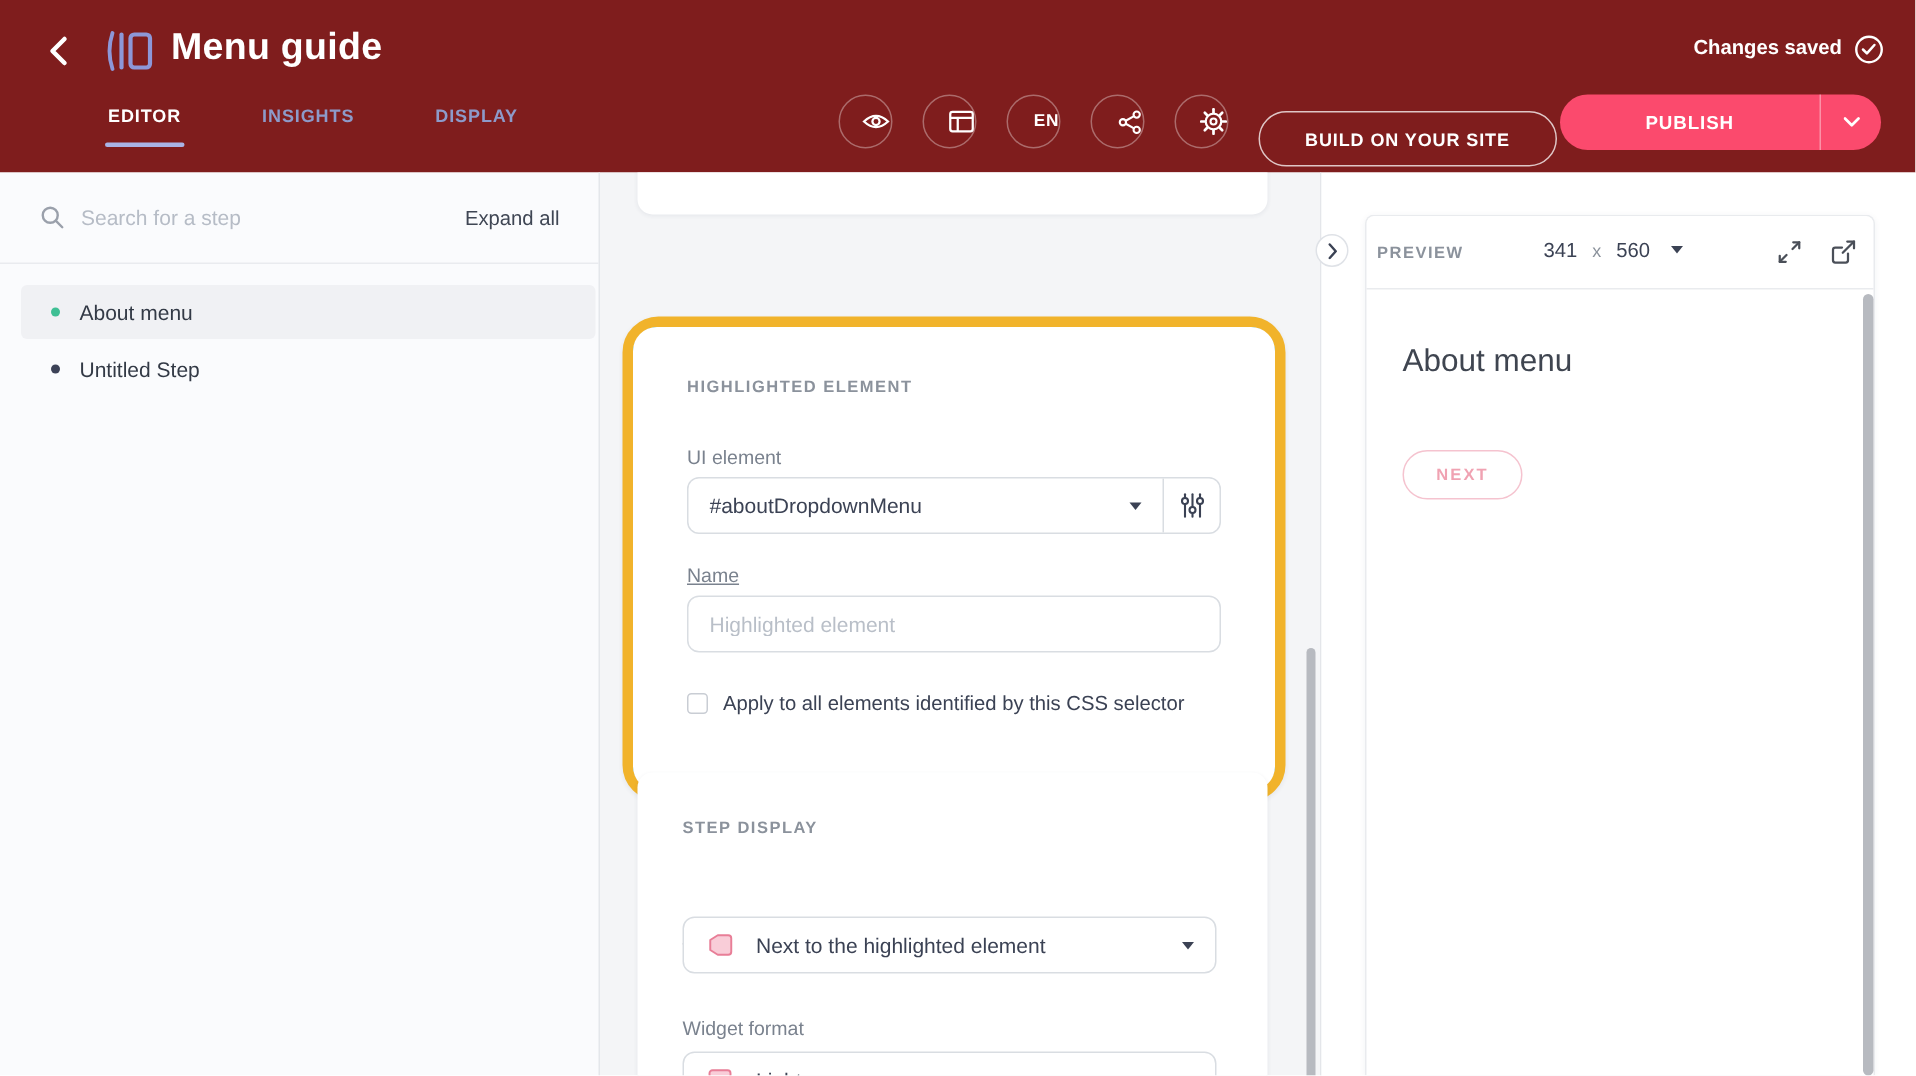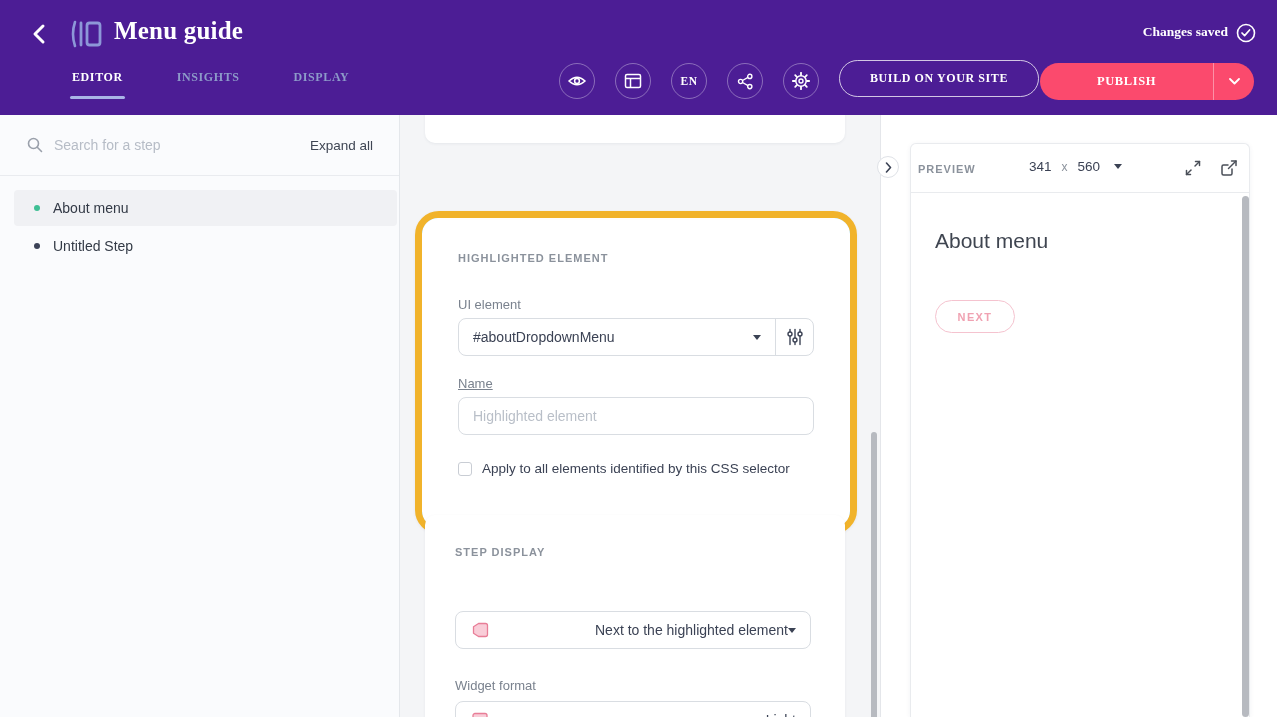--- a/index.html
+++ b/index.html
@@ -1,36 +1,36 @@
 <!DOCTYPE html>
 <html><head>
 <meta charset="utf-8">
 <style>
   * { margin:0; padding:0; box-sizing:border-box; }
   html,body { width:1277px; height:717px; overflow:hidden; }
   body { font-family:"Liberation Sans", sans-serif; background:#fff; position:relative; }
   .screen { position:absolute; left:0; top:0; width:1277px; height:717px; background:#fff; }
 
   
-  .topbar { position:absolute; left:0; top:0; width:1277px; height:115px; background:#4c1d95;font-family:Liberation Serif, serif; }
+  .topbar { position:absolute; left:0; top:0; width:1277px; height:115px; background:#7f1d1d; }
   .back-btn { position:absolute; left:26px; top:20px; width:26px; height:28px; cursor:pointer; display:flex; align-items:center; justify-content:center; }
   .logo { position:absolute; left:68px; top:18px; width:36px; height:32px; }
   .app-title { position:absolute; left:114px; top:17px; font-size:25px; font-weight:600; color:#ffffff; letter-spacing:0.2px; }
   .saved { position:absolute; right:49px; top:24px; font-size:13.5px; font-weight:700; color:#ffffff; }
   .saved-check { position:absolute; right:20px; top:22px; width:22px; height:22px; }
 
   .tabs { position:absolute; left:72px; top:70px; display:flex; gap:54px; }
   .tab { font-size:12px; font-weight:700; letter-spacing:0.6px; color:#8d9ac9; padding-bottom:14px; position:relative; cursor:pointer; }
   .tab.active { color:#ffffff; }
   .tab.active::after { content:""; position:absolute; left:-2px; right:-2px; bottom:0; height:3px; border-radius:2px; background:#a9b4e6; }
 
-  .circle-btn { position:absolute; top:63px; width:36px; height:36px; border:1px solid rgba(255,255,255,0.35); border-radius:50%; display:flex; align-items:center; justify-content:center; cursor:pointer; color:#fff; }
+  .circle-btn { position:absolute; top:63px; width:36px; height:36px; border:1px solid rgba(255,255,255,0.35); border-radius:50%; display:flex; align-items:center; justify-content:flex-end; cursor:pointer; color:#fff; }
   .circle-btn span.lang { font-size:11.5px; font-weight:700; color:#fff; letter-spacing:0.4px; }
 
-  .build-btn { position:absolute; left:839px; top:60px; height:37px; padding:0 30px; border:1px solid rgba(255,255,255,0.75); border-radius:19px; display:flex; align-items:center; font-size:12px; font-weight:700; letter-spacing:0.6px; color:#fff; cursor:pointer; background:transparent; }
+  .build-btn { position:absolute; left:839px; top:74px; height:37px; padding:0 30px; border:1px solid rgba(255,255,255,0.75); border-radius:19px; display:flex; align-items:center; font-size:12px; font-weight:700; letter-spacing:0.6px; color:#fff; cursor:pointer; background:transparent; }
   .publish { position:absolute; left:1040px; top:63px; width:214px; height:37px; background:#fb4a6d; border-radius:19px; display:flex; cursor:pointer; }
   .publish-label { flex:1; display:flex; align-items:center; justify-content:center; font-size:12.5px; font-weight:700; letter-spacing:0.6px; color:#fff; }
   .publish-divider { width:1px; background:rgba(255,255,255,0.4); margin:0; }
   .publish-caret { width:40px; display:flex; align-items:center; justify-content:center; }
 
   
   .sidebar { position:absolute; left:0; top:115px; width:400px; height:602px; background:#fafbfd; border-right:1px solid #e4e7eb; }
   .search-row { position:absolute; left:0; top:0; width:100%; height:61px; border-bottom:1px solid #e9ebef; display:flex; align-items:center; padding:0 26px; }
   .search-icon { width:18px; height:18px; margin-right:10px; flex:none; }
   .search-input { border:none; outline:none; background:transparent; font-size:14px; color:#ef4444; flex:1; font-family:"Liberation Sans", sans-serif; }
@@ -67,21 +67,21 @@
   .checkbox-label { font-size:13.5px; color:#3b4254; }
 
   .sd-card { position:absolute; left:25px; top:400px; width:420px; height:240px; border-radius:10px; }
   .sd-card .section-title { position:absolute; left:30px; top:31px; }
   .sd-card .label-wtype { position:absolute; left:30px; top:75px;margin-top:36px; }
   .widget-select { position:absolute; left:30px; width:356px; height:38px; border:1px solid #d9dde2; border-radius:8px; background:#fff; display:flex; align-items:center; padding:0 14px; cursor:pointer; }
   .widget-select.type { top:96px; }
   .sd-card .label-wformat { position:absolute; left:30px; top:163px; }
   .widget-select.format { top:186px; }
   .tooltip-icon { width:20px; height:20px; margin-right:14px; flex:none; }
-  .widget-text { font-size:14px; color:#3b4254; flex:1;text-align:right; }
+  .widget-text { font-size:14px; color:#3b4254; flex:1; }
 
   .main-scrollbar { position:absolute; left:471px; top:317px; width:6px; height:290px; background:#b7bac0; border-radius:3px; cursor:pointer; }
 
   
   .right-region { position:absolute; left:881px; top:115px; width:396px; height:602px; background:#ffffff; }
   .collapse-btn { position:absolute; left:877px; top:156px; width:22px; height:22px; background:#fff; border:1px solid #dfe2e7; border-radius:50%; display:flex; align-items:center; justify-content:center; cursor:pointer; z-index:5; }
   .preview-card { position:absolute; left:29px; top:28px; width:340px; height:574px; background:#fff; border:1px solid #e9ebee; border-bottom:none; border-radius:6px 6px 0 0; box-shadow:0 1px 5px rgba(40,50,80,0.06); }
   .preview-header { position:relative; height:49px; border-bottom:1px solid #e9ebee; }
   .preview-title { position:absolute; left:7px; top:19px; }
   .dims { position:absolute; left:118px; top:15px; display:flex; align-items:center; cursor:pointer; }

